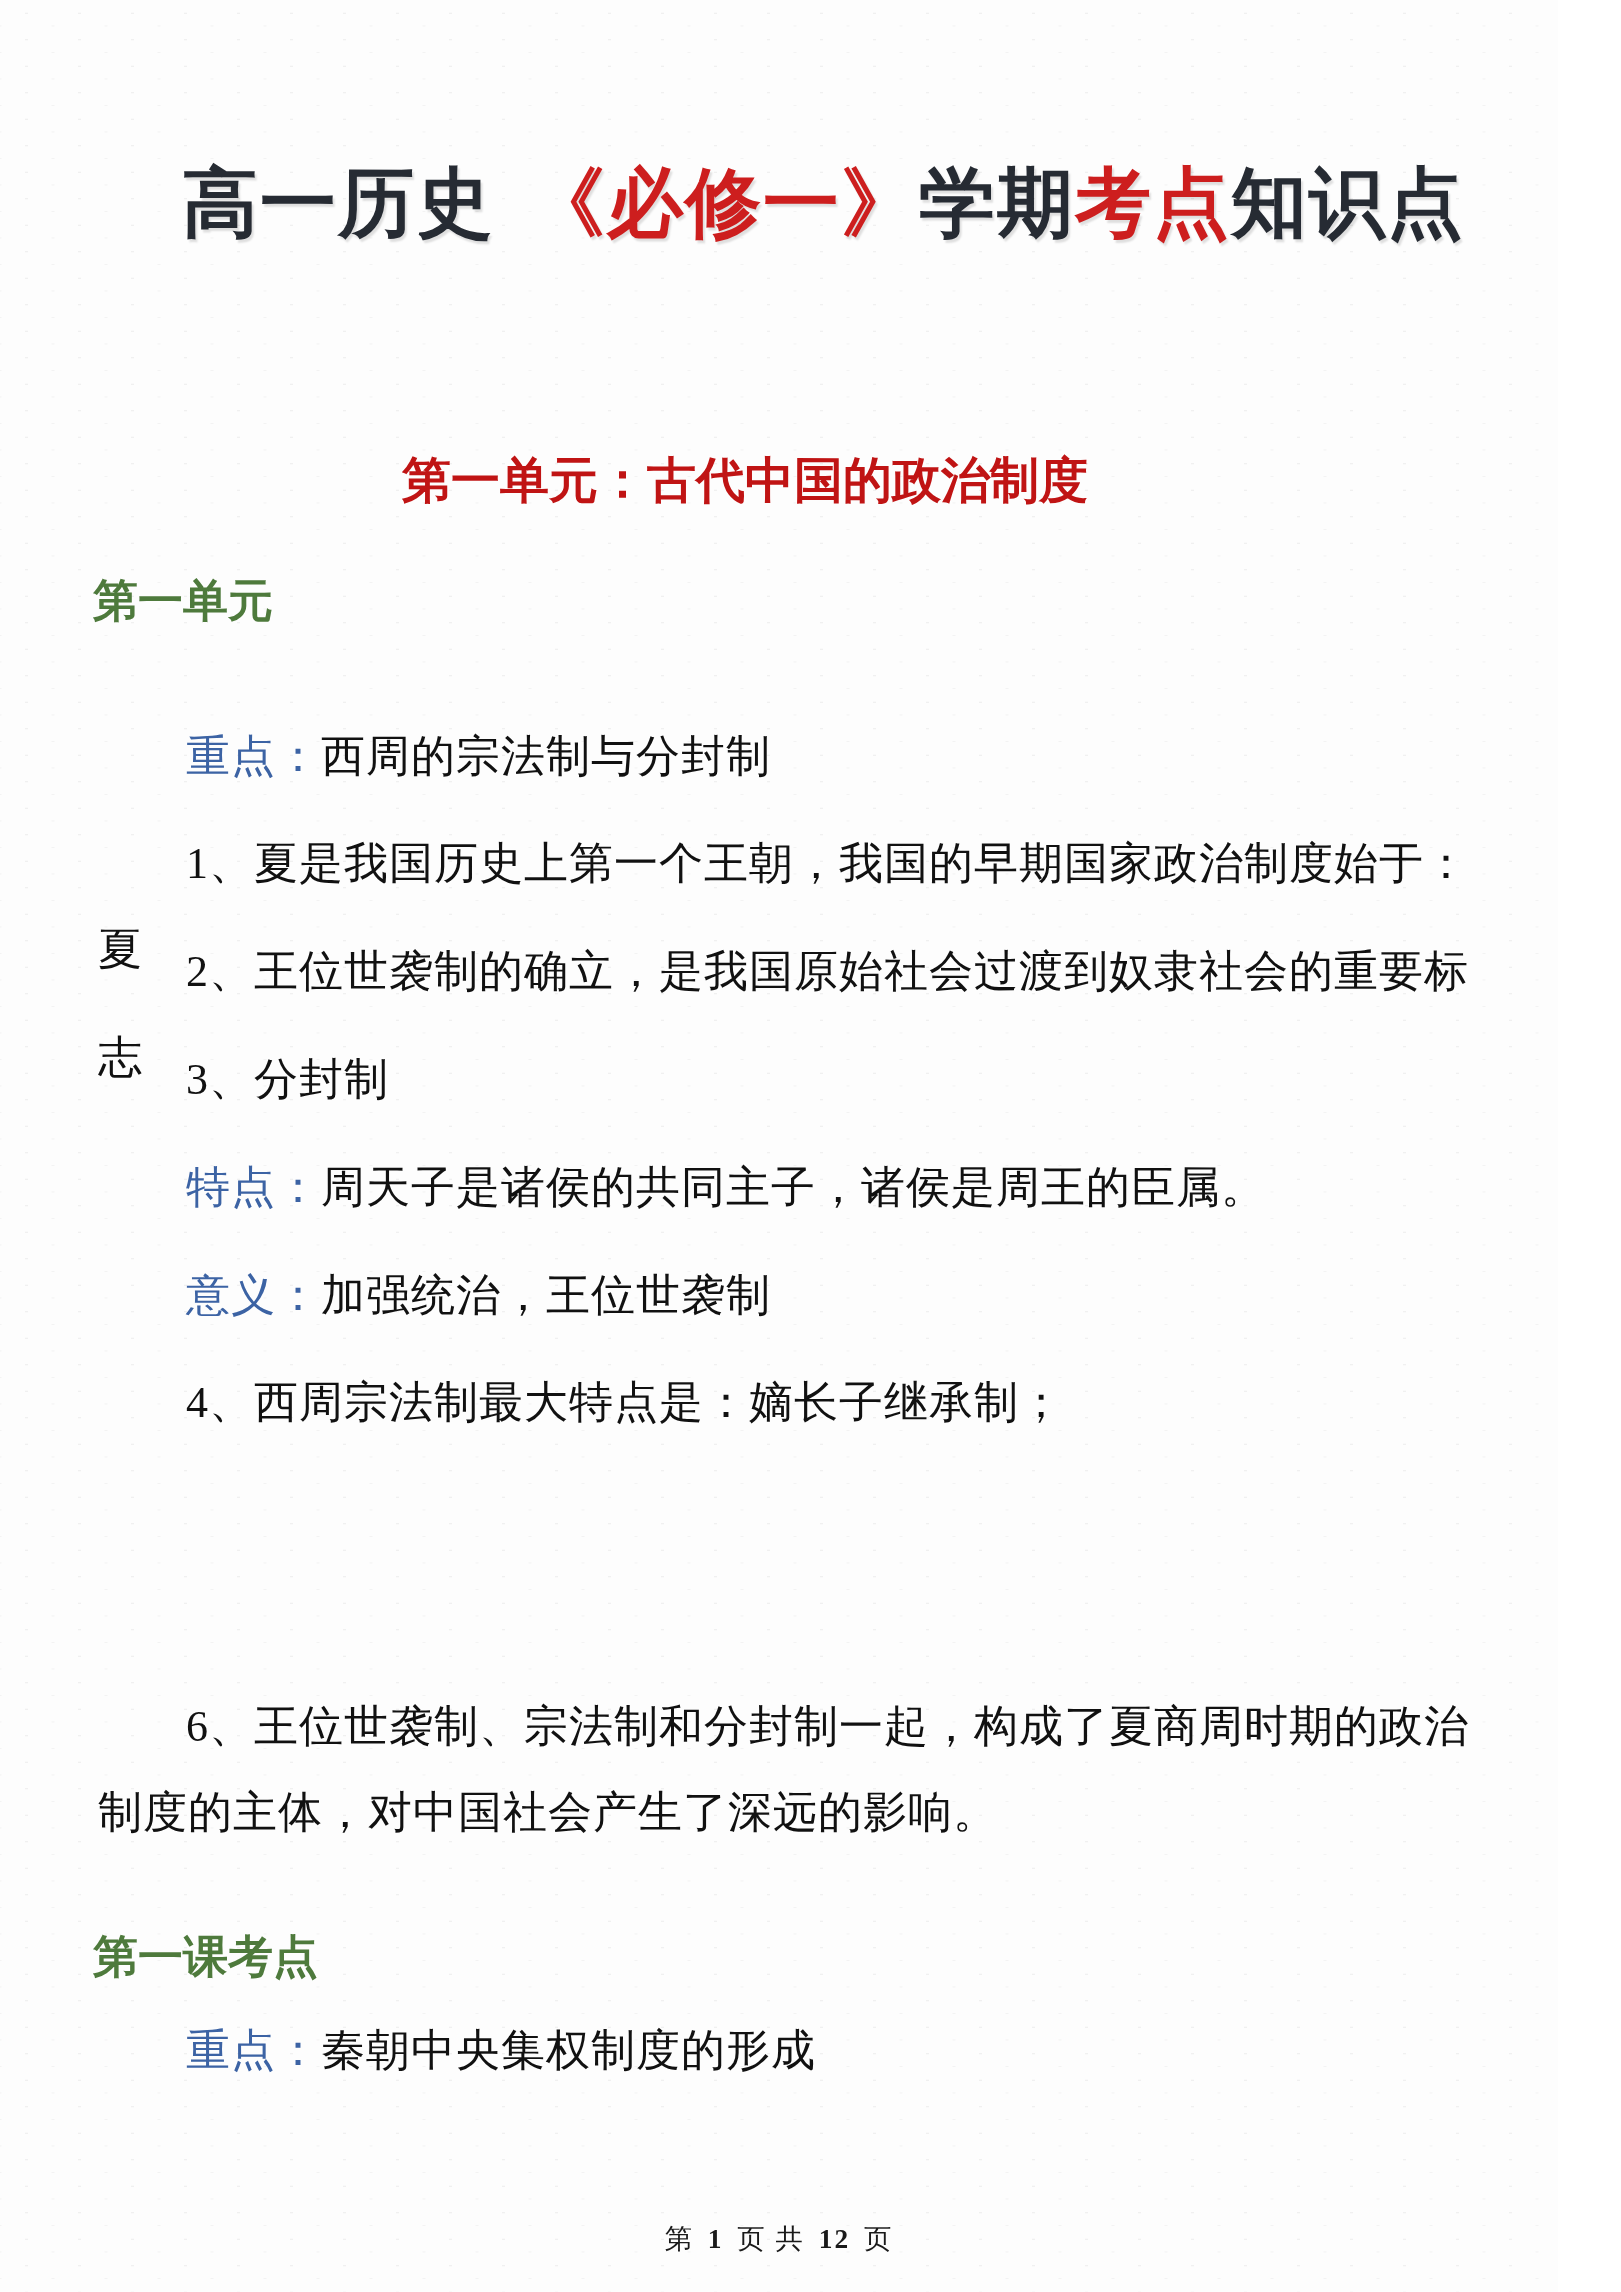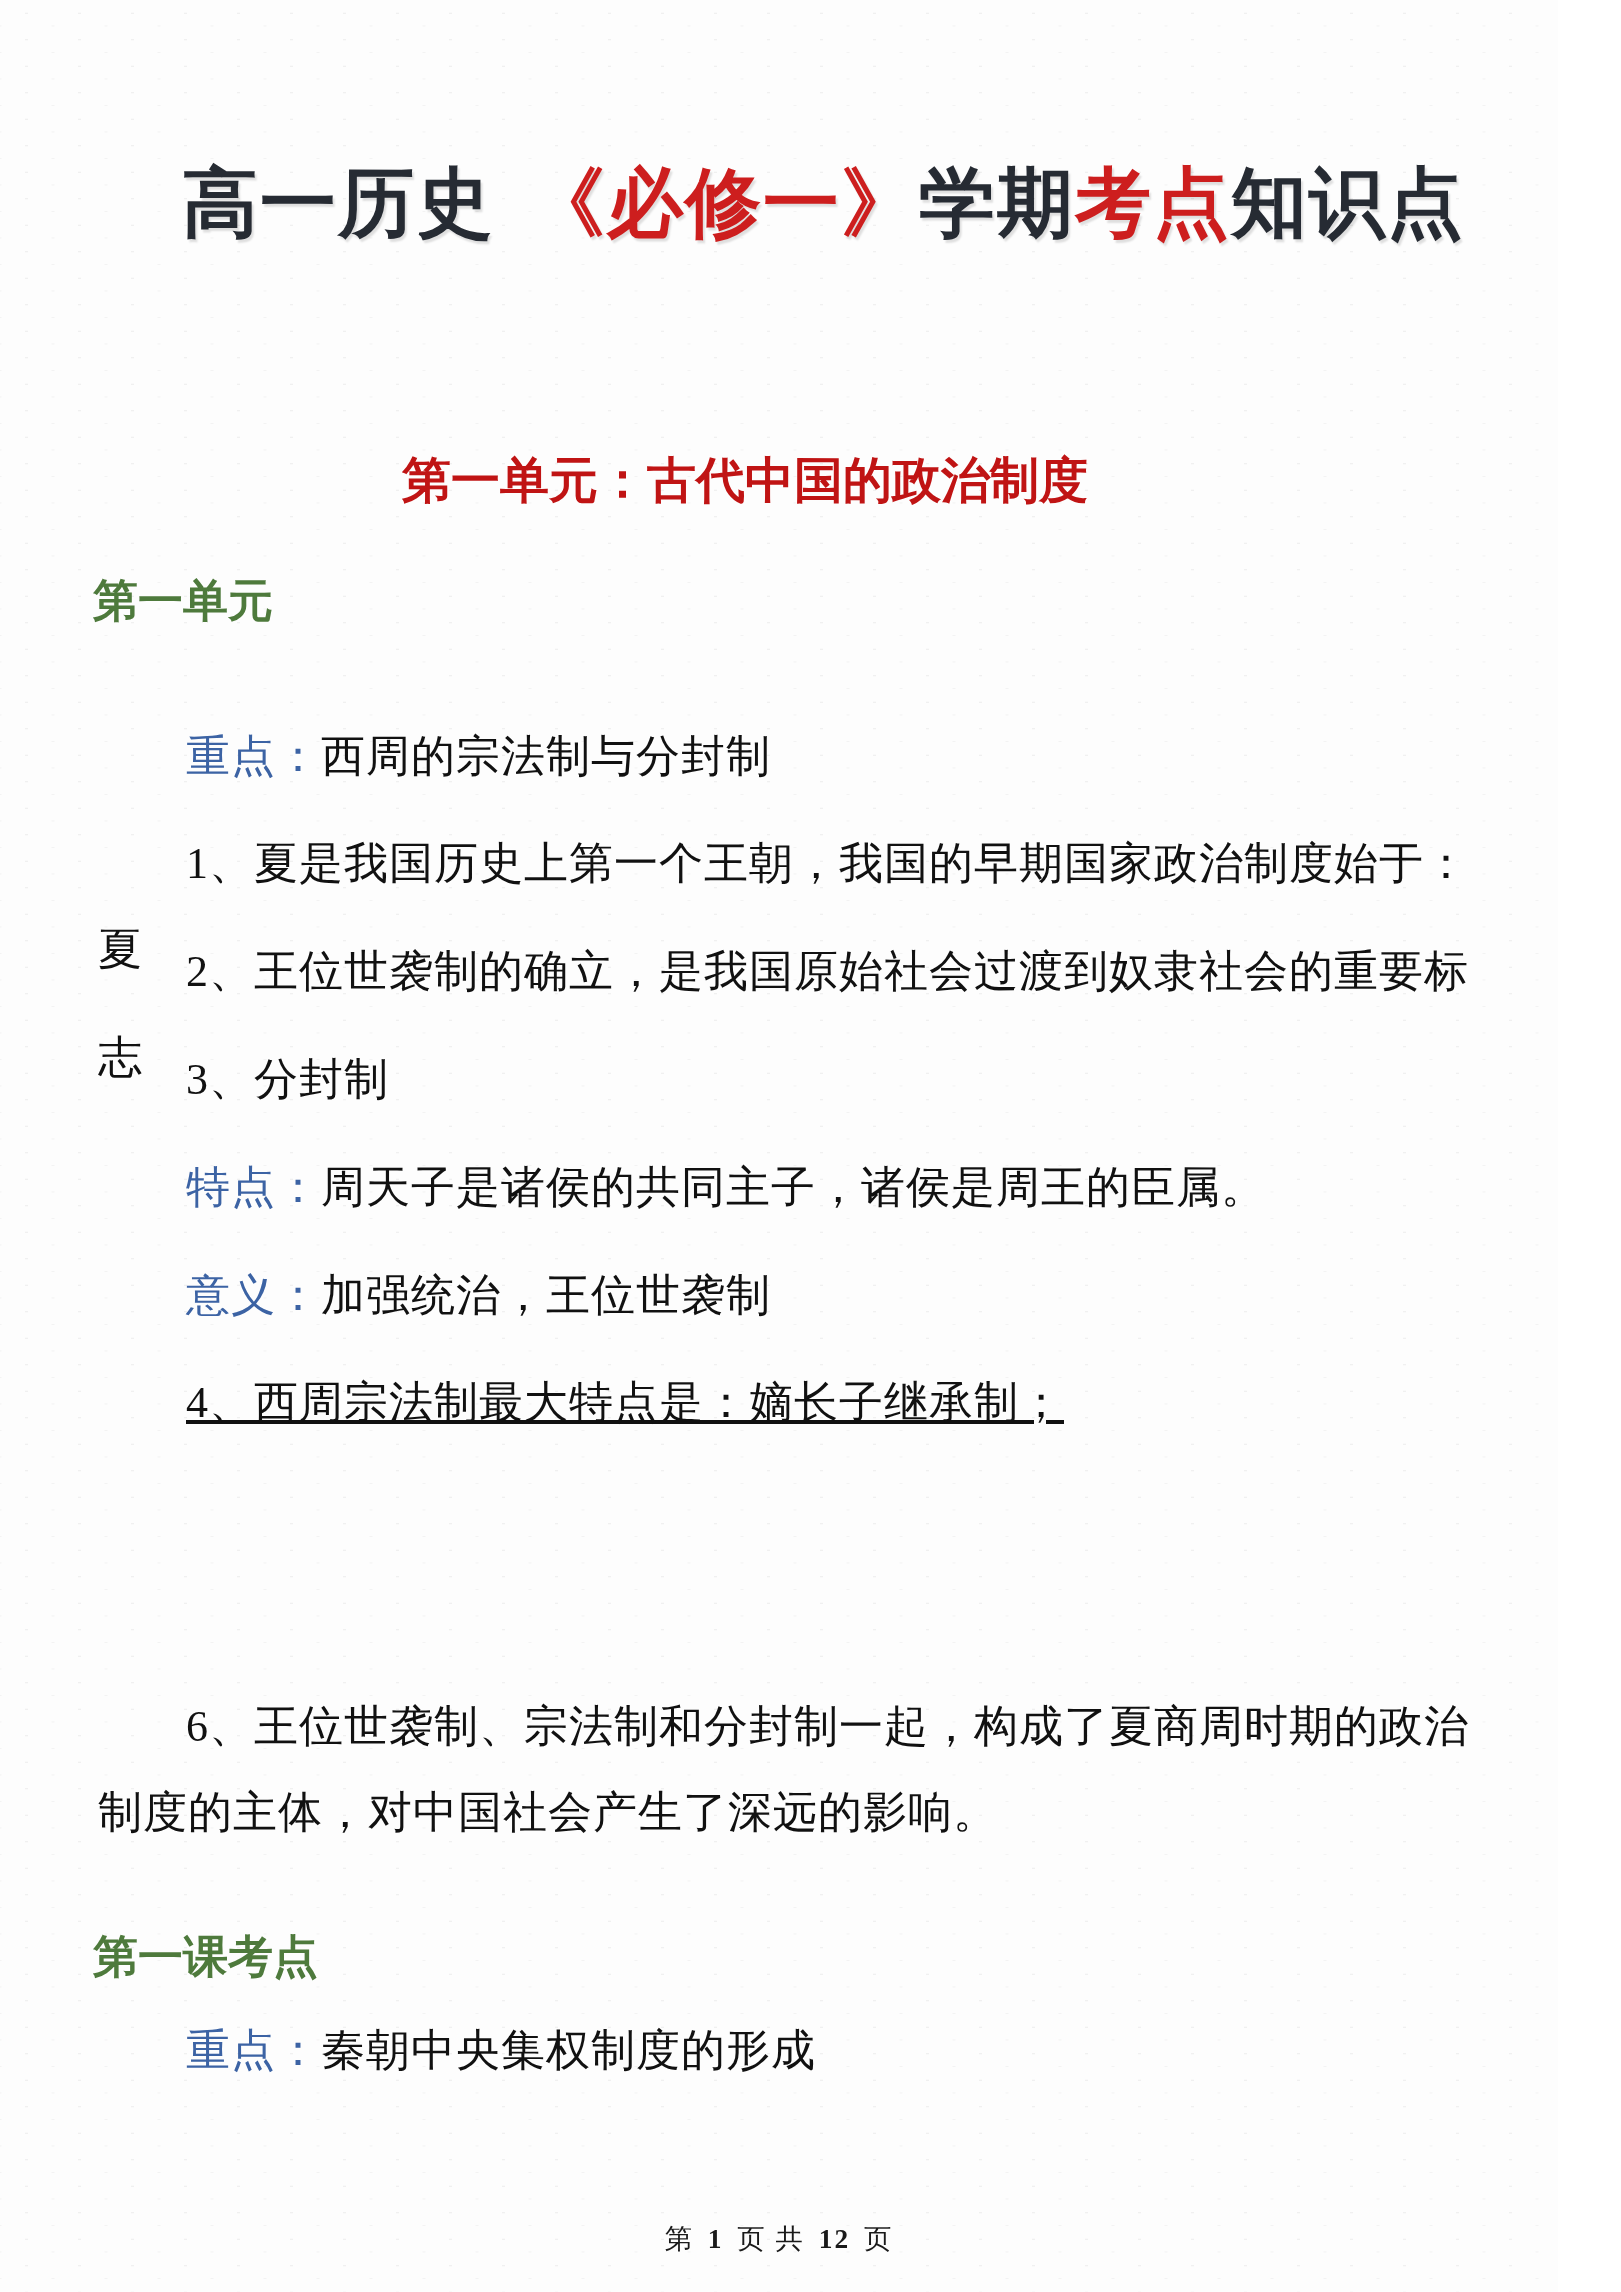--- a/index.html
+++ b/index.html
@@ -79,21 +79,21 @@
     color:var(--body-black,#111);
     word-break:break-all;
   }
   .p .label{color:var(--label-blue,#3c63a4);}
   .s0p0{top:670px;}
   .s0p1{top:777px;}
   .s0p2{top:885px;}
   .s0p3{top:993px;}
   .s0p4{top:1101px;}
   .s0p5{top:1209px;}
-  .s0p6{top:1316px;text-decoration:underline;}
+  .s0p6{top:1316px;}
   .s0p7{top:1424px;}
   .s0p8{top:1532px;}
   .s0p9{top:1640px;}
   .s1p0{top:1964px;}
   .page-footer{
     position:absolute;
     top:2221px;left:0;width:100%;
     text-align:center;
     font-size:27.4px;
     color:#1a1a1a;

